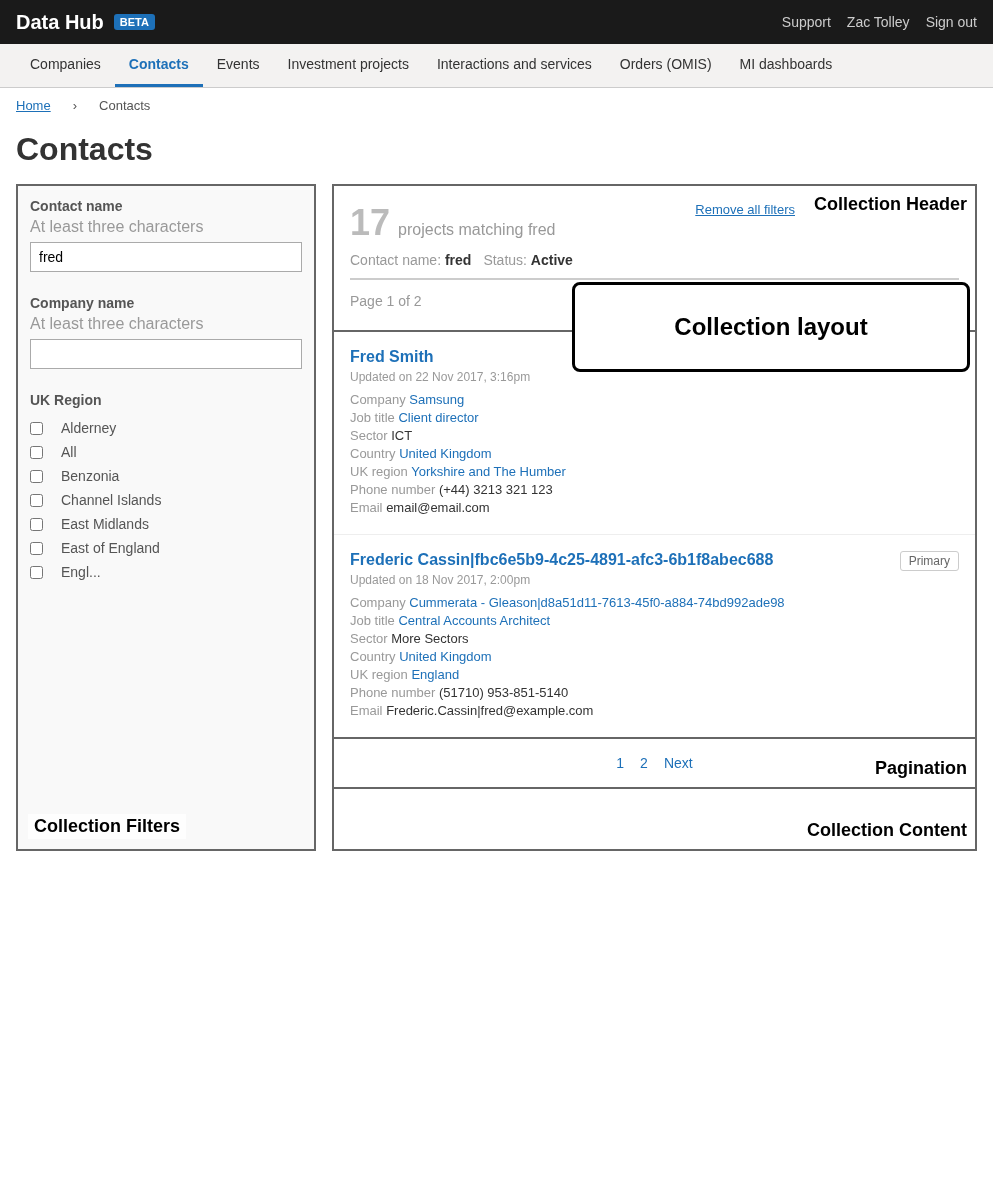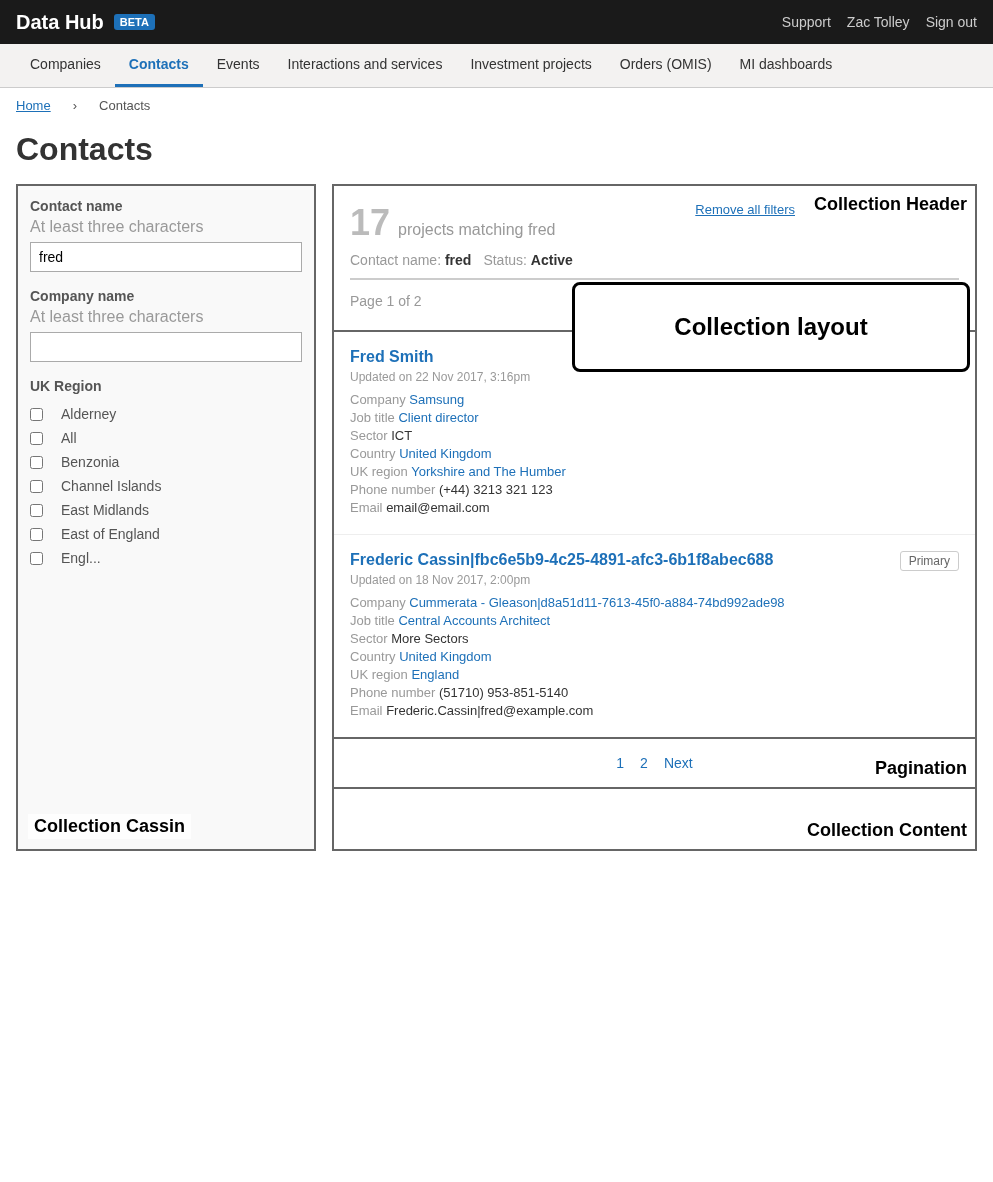--- a/index.html
+++ b/index.html
@@ -98,21 +98,21 @@
 
     
     .filters-panel {
       width: 300px;
       flex-shrink: 0;
       border: 2px solid #666;
       background: #f9f9f9;
       padding: 12px;
       position: relative;
     }
-    .filter-group { margin-bottom: 16px; }
+    .filter-group { margin-bottom: 23px; }
     .filter-label { font-size: 14px; font-weight: bold; color: #555; margin-bottom: 4px; }
     .filter-hint { font-size: 16px; color: #999; margin-bottom: 6px; }
     .filter-input {
       width: 100%;
       border: 1px solid #aaa;
       padding: 6px 8px;
       font-size: 14px;
       background: #fff;
     }
     .uk-region-label { font-size: 14px; font-weight: bold; color: #555; margin-bottom: 8px; }
@@ -311,22 +311,22 @@
     <a href="#">Support</a>
     <a href="#">Zac Tolley</a>
     <a href="#">Sign out</a>
   </div>
 </div>
 
 <nav class="main-nav">
   <a href="#">Companies</a>
   <a href="#" class="active">Contacts</a>
   <a href="#">Events</a>
+  <a href="#">Investment projects</a>
   <a href="#">Interactions and services</a>
-  <a href="#">Investment projects</a>
   <a href="#">Orders (OMIS)</a>
   <a href="#">MI dashboards</a>
 </nav>
 
 <div class="breadcrumb">
   <a href="#">Home</a>
   <span>›</span>
   <span>Contacts</span>
 </div>
 
@@ -375,21 +375,21 @@
       </div>
       <div class="checkbox-item">
         <input type="checkbox" style="">
         <span>East of England</span>
       </div>
       <div class="checkbox-item">
         <input type="checkbox" style="">
         <span>Engl...</span>
       </div>
     </div>
-    <div class="collection-filters-label">Collection Cassin</div>
+    <div class="collection-filters-label">Collection Filters</div>
   </div>
 
   <div class="right-panel">
 
     <div class="collection-header">
       <span class="collection-header-label">Collection Header</span>
       <div class="results-count">
         <span class="results-number">17</span>
         <span class="results-text">projects matching fred</span>
         <a href="#" class="remove-filters-link">Remove all filters</a>

